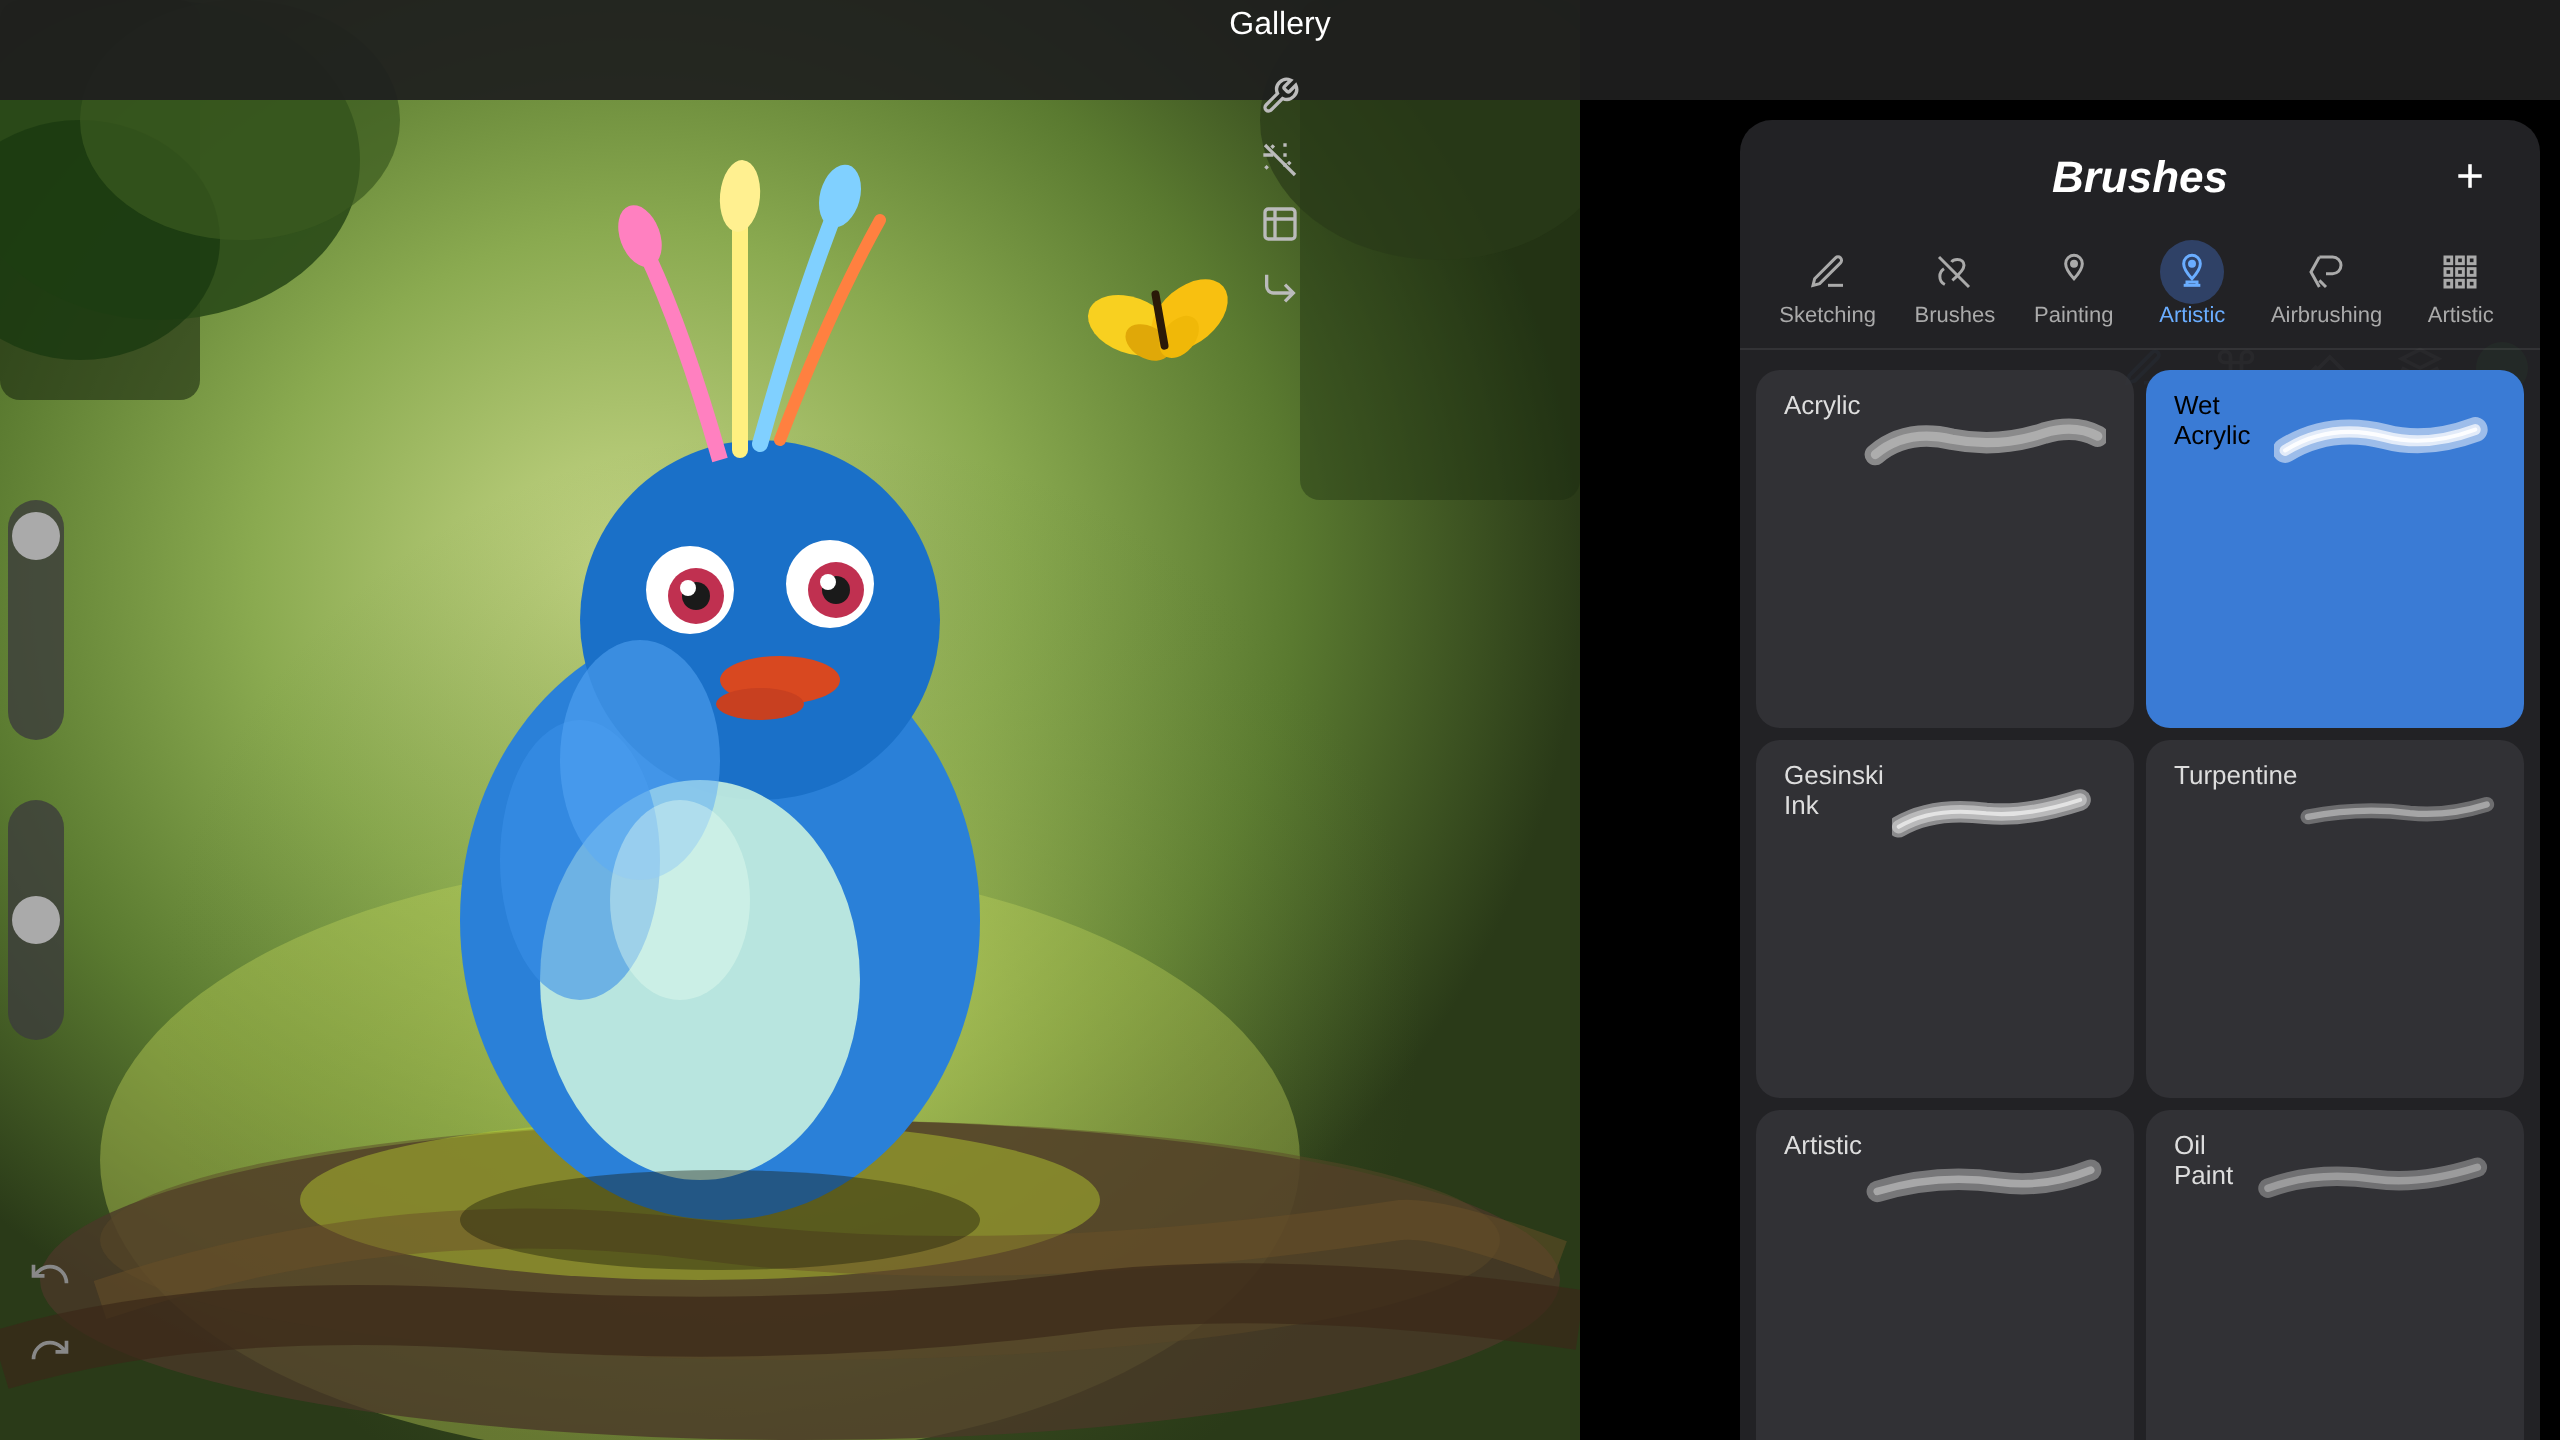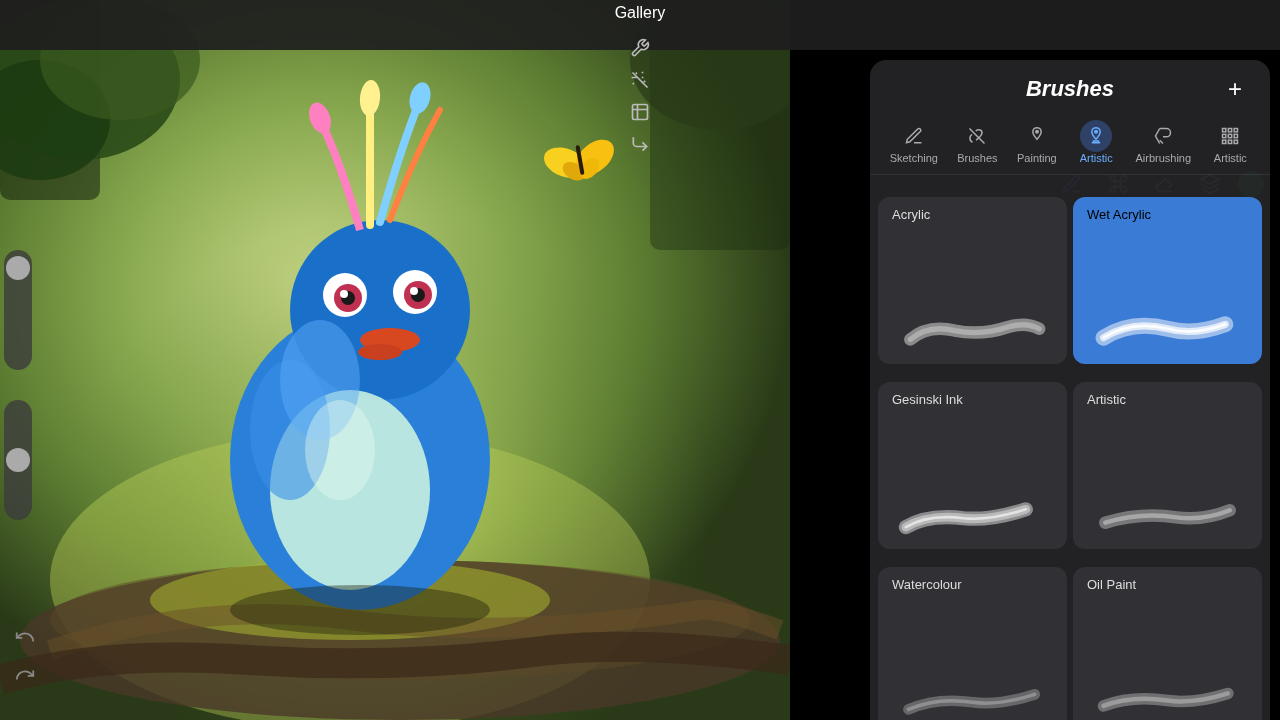--- a/index.html
+++ b/index.html
@@ -220,23 +220,22 @@
     #brush-list::-webkit-scrollbar-thumb { background: rgba(255,255,255,0.2); border-radius: 2px; }
 
     .brush-item {
       background: rgba(55,55,60,0.7);
       border-radius: 12px;
       padding: 10px 14px 8px;
       cursor: pointer;
       transition: background 0.15s;
       min-height: 95px;
       display: flex;
-      flex-direction: column;
+      flex-direction: row;
       justify-content: space-between;
-      margin-top: 12px;
     }
 
     .brush-item.active {
       background: #3a7bd5;
     }
 
     .brush-name {
       font-size: 13px;
       color: #ddd;
       font-weight: 500;
@@ -555,41 +554,41 @@
       <div class="brush-name">Gesinski Ink</div>
       <div class="brush-stroke">
         <svg class="stroke-svg" viewBox="0 0 160 45">
           <path d="M5 35 Q30 20 70 25 Q100 28 140 15" stroke="#c8c8c8" stroke-width="16" fill="none" stroke-linecap="round" opacity="0.6"></path>
           <path d="M5 35 Q30 20 70 25 Q100 28 140 15" stroke="#e8e8e8" stroke-width="10" fill="none" stroke-linecap="round" opacity="0.5"></path>
           <path d="M5 35 Q30 20 70 25 Q100 28 140 15" stroke="#fff" stroke-width="3" fill="none" stroke-linecap="round" opacity="0.6"></path>
         </svg>
       </div>
     </div>
 
+    <div class="brush-item">
+      <div class="brush-name">Turpentine</div>
+      <div class="brush-stroke">
+        <svg class="stroke-svg" viewBox="0 0 160 45">
+          <path d="M8 28 Q50 20 90 25 Q120 28 152 18" stroke="#aaa" stroke-width="12" fill="none" stroke-linecap="round" opacity="0.5"></path>
+          <path d="M8 28 Q50 20 90 25 Q120 28 152 18" stroke="#ccc" stroke-width="5" fill="none" stroke-linecap="round" opacity="0.6"></path>
+        </svg>
+      </div>
+    </div>
 
     <div class="brush-item">
       <div class="brush-name">Artistic</div>
       <div class="brush-stroke">
         <svg class="stroke-svg" viewBox="0 0 160 45">
           <path d="M10 30 Q50 18 90 24 Q120 28 150 16" stroke="#b0b0b0" stroke-width="14" fill="none" stroke-linecap="round" opacity="0.55"></path>
           <path d="M10 30 Q50 18 90 24 Q120 28 150 16" stroke="#d8d8d8" stroke-width="5" fill="none" stroke-linecap="round" opacity="0.5"></path>
         </svg>
       </div>
     </div>
 
 
-    <div class="brush-item">
-      <div class="brush-name">Watercolour</div>
-      <div class="brush-stroke">
-        <svg class="stroke-svg" viewBox="0 0 160 45">
-          <path d="M8 32 Q40 18 80 24 Q110 28 150 15" stroke="#aaa" stroke-width="12" fill="none" stroke-linecap="round" opacity="0.45"></path>
-          <path d="M8 32 Q40 18 80 24 Q110 28 150 15" stroke="#ccc" stroke-width="4" fill="none" stroke-linecap="round" opacity="0.4"></path>
-        </svg>
-      </div>
-    </div>
 
     <div class="brush-item">
       <div class="brush-name">Oil Paint</div>
       <div class="brush-stroke">
         <svg class="stroke-svg" viewBox="0 0 160 45">
           <path d="M8 28 Q40 16 80 22 Q110 26 148 14" stroke="#b0b0b0" stroke-width="13" fill="none" stroke-linecap="round" opacity="0.5"></path>
           <path d="M8 28 Q40 16 80 22 Q110 26 148 14" stroke="#d0d0d0" stroke-width="5" fill="none" stroke-linecap="round" opacity="0.45"></path>
         </svg>
       </div>
     </div>

